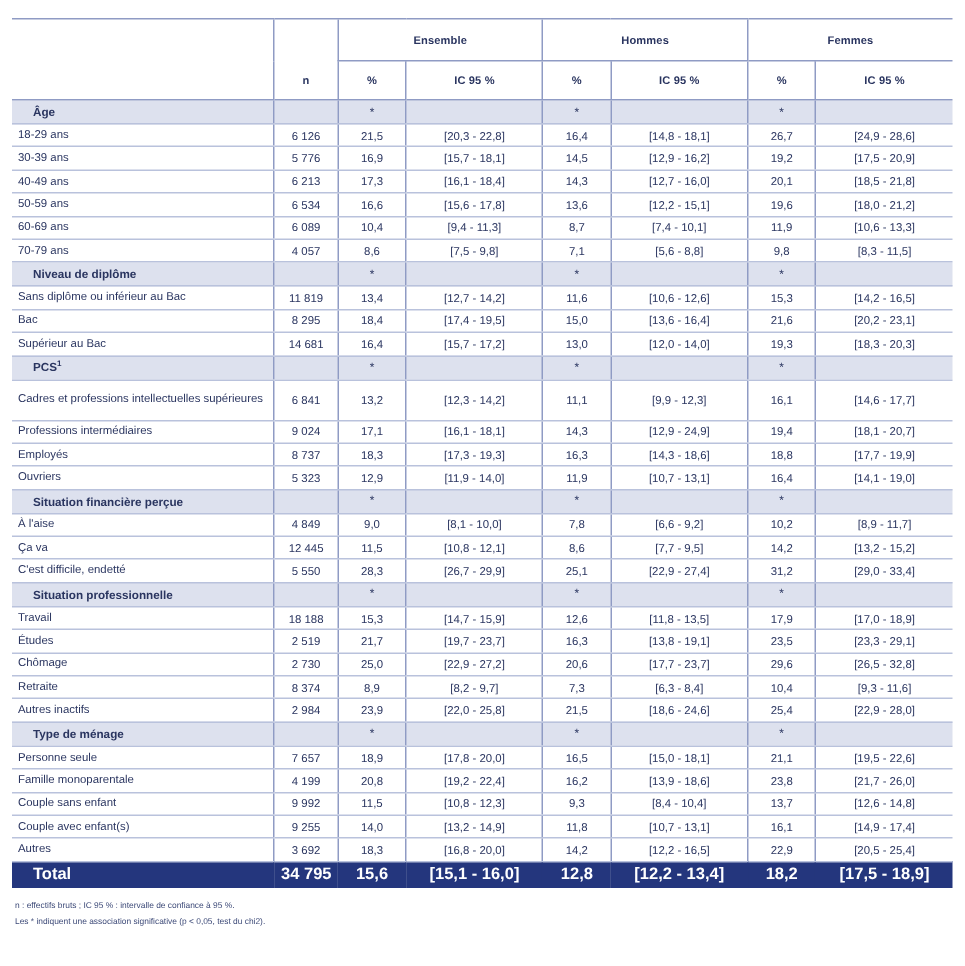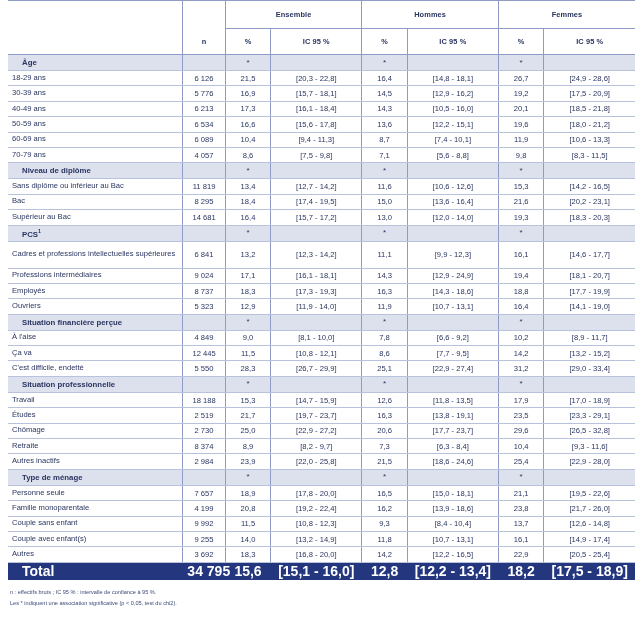--- a/index.html
+++ b/index.html
@@ -12,21 +12,21 @@
     height: 644px;
     font-family: "Liberation Sans", sans-serif;
     color: #2a3560;
     overflow: hidden;
   }
   .sheet {
     width: 559px;
     height: 644px;
     position: relative;
     box-sizing: border-box;
-    padding: 0 8px;
+    padding: 12px 8px;
   }
 
   table.stat {
     width: 627px;
     border-collapse: collapse;
     table-layout: fixed;
     font-size: 7.6px;
     color: #2a3560;
   }
 
@@ -94,21 +94,21 @@
 
   
   tr.tall td { height: 26px; }
 
   
   tr.total td {
     background: #24367d;
     color: #ffffff;
     font-weight: bold;
     height: 17px;
-    font-size: 14px;
+    font-size: 11px;
     border-bottom: none;
     border-top: 1.2px solid #24367d;
   }
   tr.total td.lbl { padding-left: 14px; }
   tr.total td.vsep { border-left: 1.1px solid #24367d; }
 
   
   .notes {
     margin-top: 7px;
     padding-left: 2px;
@@ -186,21 +186,21 @@
           <td class="num vsep">[12,9 - 16,2]</td>
           <td class="num vsep">19,2</td>
           <td class="num vsep">[17,5 - 20,9]</td>
         </tr>
         <tr class="data-row">
           <td class="lbl">40-49 ans</td>
           <td class="num vsep">6 213</td>
           <td class="num vsep">17,3</td>
           <td class="num vsep">[16,1 - 18,4]</td>
           <td class="num vsep">14,3</td>
-          <td class="num vsep">[10,5 - 16,0]</td>
+          <td class="num vsep">[12,7 - 16,0]</td>
           <td class="num vsep">20,1</td>
           <td class="num vsep">[18,5 - 21,8]</td>
         </tr>
         <tr class="data-row">
           <td class="lbl">50-59 ans</td>
           <td class="num vsep">6 534</td>
           <td class="num vsep">16,6</td>
           <td class="num vsep">[15,6 - 17,8]</td>
           <td class="num vsep">13,6</td>
           <td class="num vsep">[12,2 - 15,1]</td>

